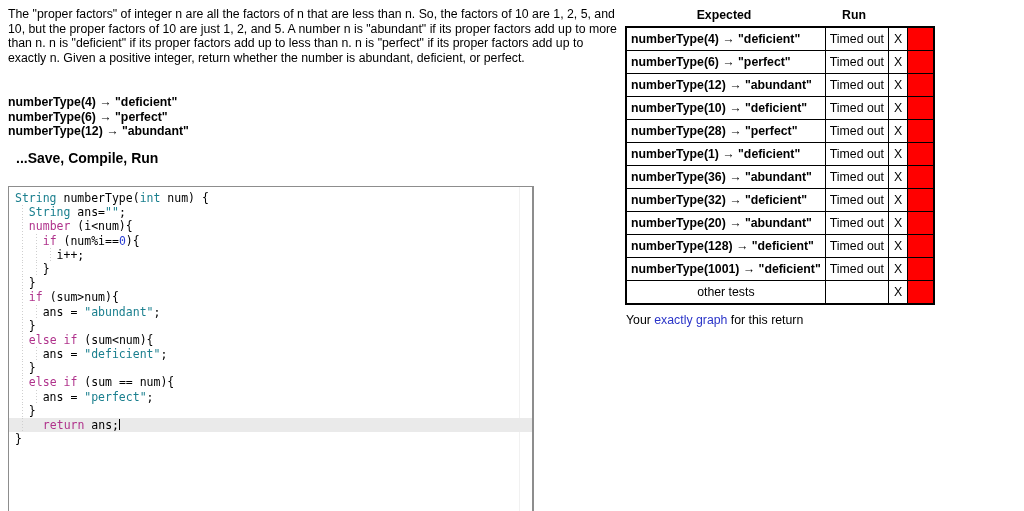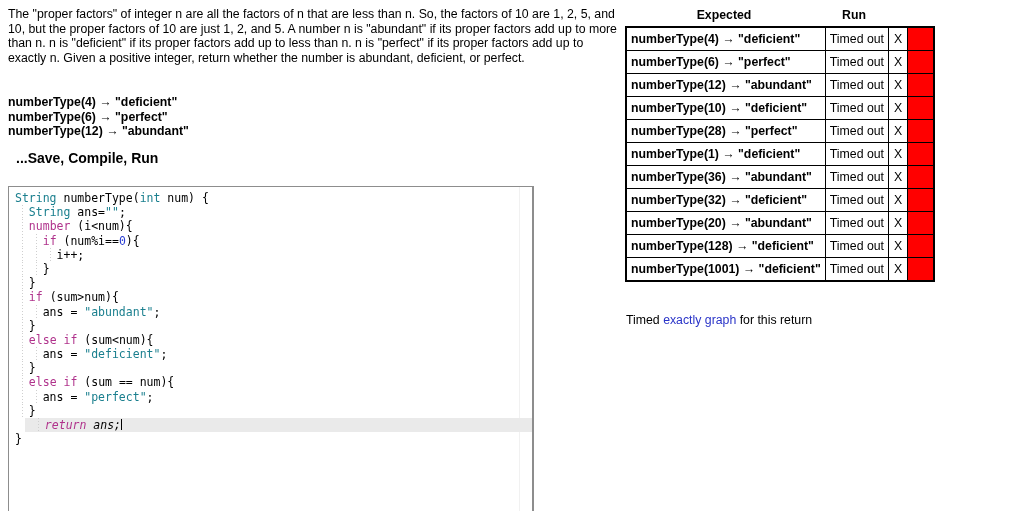--- a/index.html
+++ b/index.html
@@ -112,23 +112,22 @@
     z-index: 2;
   }
   .code-line {
     height: 14.2px;
     white-space: pre;
     padding-left: 6px;
     position: relative;
   }
   .code-line.active {
     background: #eaeaea;
-    margin-left: 16px;
-    padding-left: 6px;
-    font-style: italic;
+    margin-left: 0;
+    padding-left: 20px;
   }
   
   .code-line .guide {
     position: absolute;
     top: 0;
     width: 1px;
     height: 14.2px;
     background: repeating-linear-gradient(to bottom, #cfcfcf 0 1px, transparent 1px 3px);
     z-index: 0;
   }
@@ -343,20 +342,28 @@
           </td>
         </tr>
         <tr>
           <td class="cell-expected">numberType(1001) → "deficient"</td>
           <td class="cell-run">Timed out</td>
           <td class="cell-mark">X</td>
           <td class="cell-status">
             <span class="swatch" style="background: rgb(255, 0, 0);"></span>
           </td>
         </tr>
+        <tr class="row-other">
+          <td class="cell-expected">other tests</td>
+          <td class="cell-run"></td>
+          <td class="cell-mark">X</td>
+          <td class="cell-status">
+            <span class="swatch" style="background: rgb(255, 0, 0);"></span>
+          </td>
+        </tr>
       </tbody>
   </table>
 
   <div id="progress-line">
-    <span>Timed </span><a id="progress-link" href="#">exactly graph</a><span> for this return</span>
+    <span>Your </span><a id="progress-link" href="#">exactly graph</a><span> for this return</span>
   </div>
 
 </div>
 
 </body></html>

